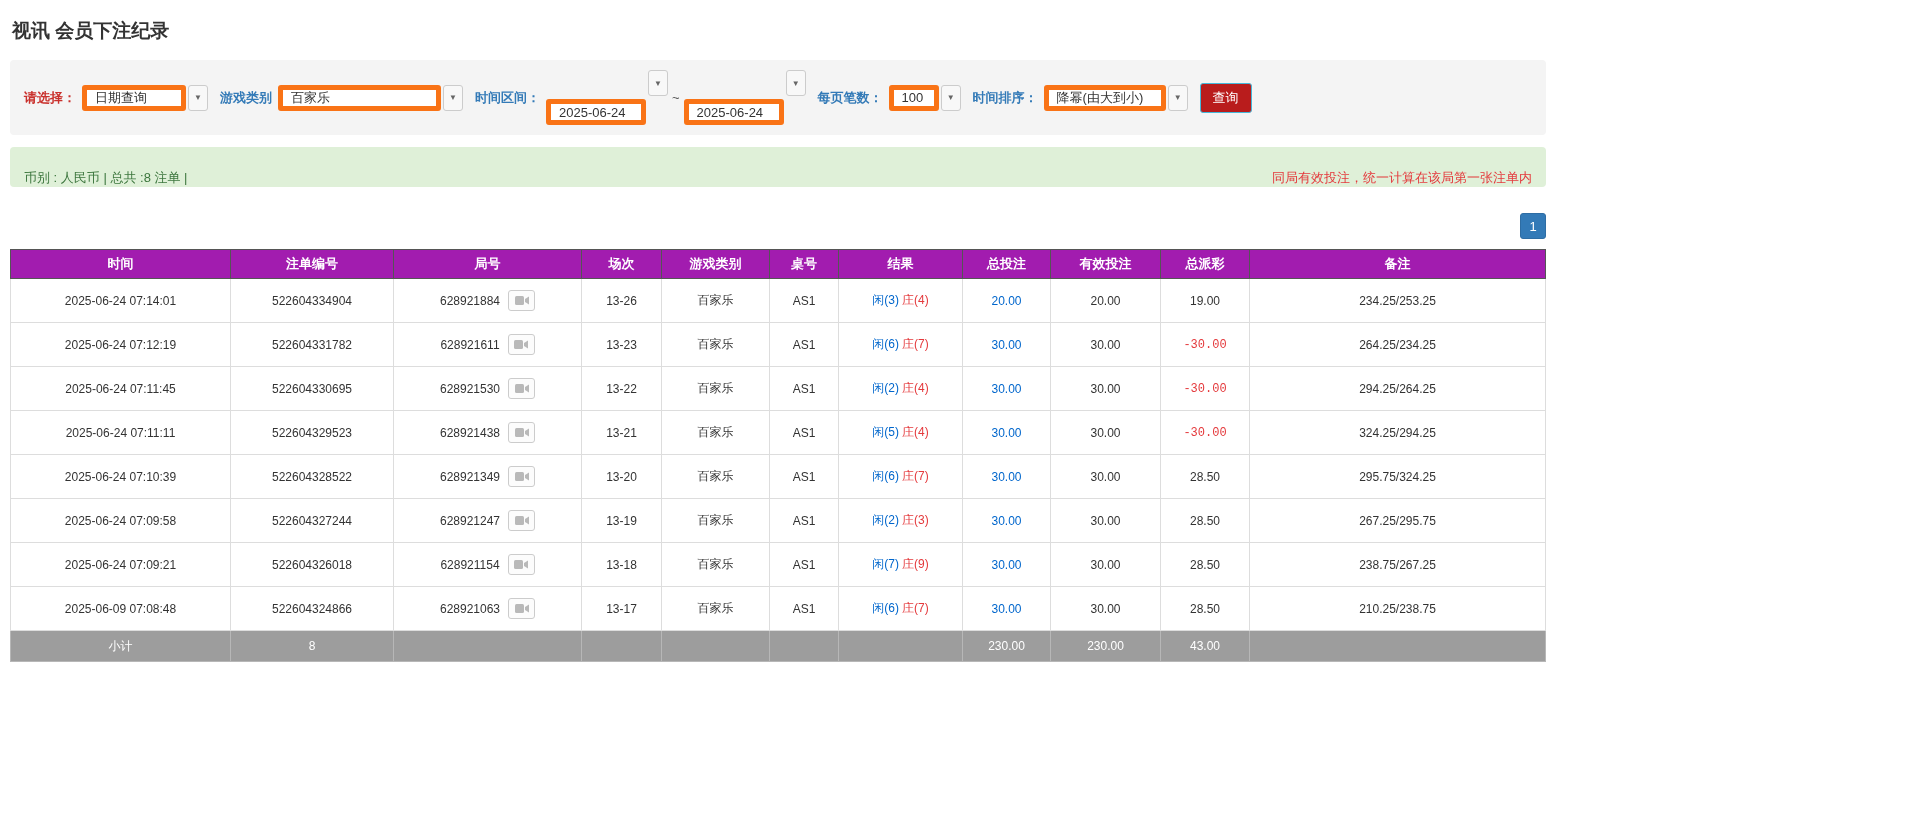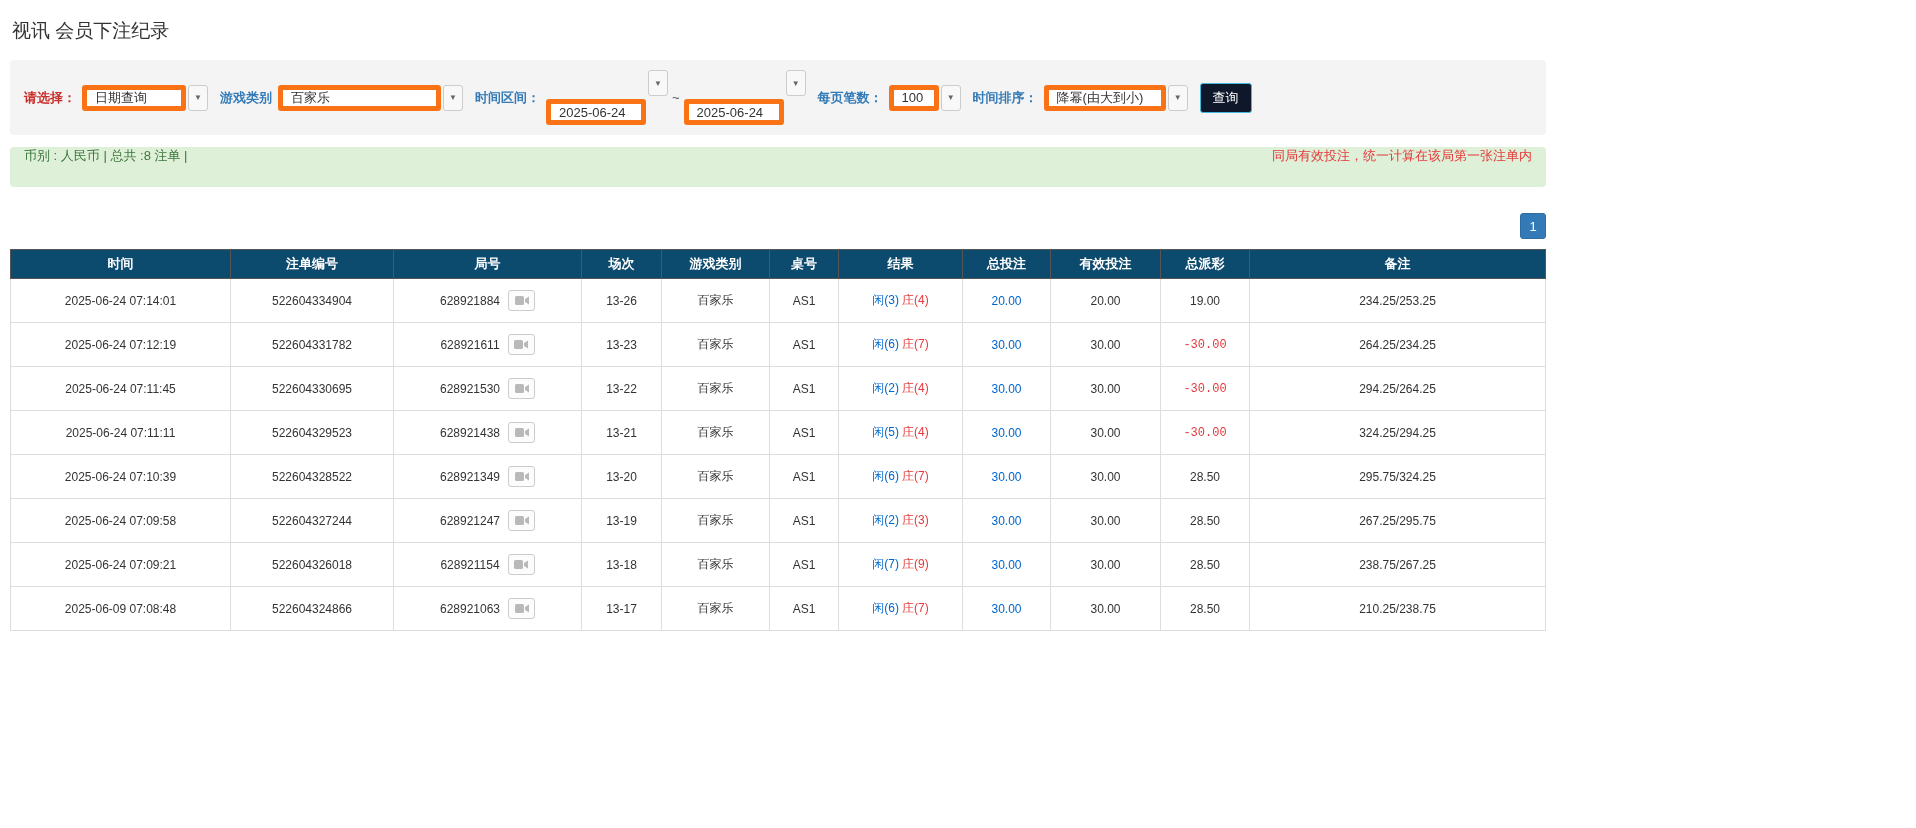--- a/index.html
+++ b/index.html
@@ -6,21 +6,21 @@
   body {
     margin: 0;
     background: #fff;
     color: #333;
     font-family: "Liberation Sans", "DejaVu Sans", sans-serif;
   }
   .page { width: 1546px; padding: 10px 0 30px 10px; }
 
   .page-title {
     font-size: 19px;
-    font-weight: 400;
+    font-weight: 700;
     color: #333;
     margin: 8px 0 16px 2px;
   }
 
   
   .filter-bar {
     background: #f4f4f4;
     border-radius: 4px;
     padding: 10px 12px;
     display: flex;
@@ -56,39 +56,39 @@
     justify-content: center;
   }
   .w-qt   { width: 104px; }
   .w-game { width: 163px; }
   .w-date { width: 100px; margin-top: 29px; }
   .w-size { width: 50px; }
   .w-sort { width: 122px; }
   .tilde { margin: 0 4px; color: #555; }
   .search-btn {
     margin-left: 12px;
-    background: #0f172a;
+    background: #b91c1c;
     border: 1px solid #46b8da;
     color: #fff;
     border-radius: 3px;
     padding: 5px 12px;
     font-size: 13px;
     cursor: pointer;
     font-family: inherit;
   }
 
   
   .summary-bar {
     margin-top: 12px;
     background: #dff0d8;
     border-radius: 4px;
     height: 40px;
     padding: 0 14px;
     display: flex;
-    align-items: flex-start;
+    align-items: flex-end;
     justify-content: space-between;
     font-size: 13px;
   }
   .summary-left  { color: #3c763d; }
   .summary-right { color: #e4393c; }
 
   
   .pagination { margin-top: 26px; display: flex; justify-content: flex-end; }
   .page-btn {
     min-width: 26px;
@@ -107,21 +107,21 @@
 
   
   table.records {
     margin-top: 10px;
     width: 100%;
     border-collapse: collapse;
     table-layout: fixed;
     font-size: 12px;
   }
   table.records thead th {
-    background: #0c4a6e;
+    background: #a21caf;
     color: #fff;
     font-weight: bold;
     font-size: 13px;
     height: 29px;
     border: 1px solid #555;
     text-align: center;
   }
   table.records tbody td {
     background: #fff;
     border: 1px solid #ddd;
@@ -381,16 +381,29 @@
           <td>百家乐</td>
           <td>AS1</td>
           <td><span class="player">闲(6)</span><span class="banker">庄(7)</span></td>
           <td><a class="bet-link">30.00</a></td>
           <td>30.00</td>
           <td><span class="">28.50</span></td>
           <td>210.25/238.75</td>
         </tr>
       </tbody>
     <tfoot>
+      <tr>
+        <td>小计</td>
+        <td>8</td>
+        <td></td>
+        <td></td>
+        <td></td>
+        <td></td>
+        <td></td>
+        <td>230.00</td>
+        <td>230.00</td>
+        <td>43.00</td>
+        <td></td>
+      </tr>
     </tfoot>
   </table>
 
 </div>
 
 </body></html>

